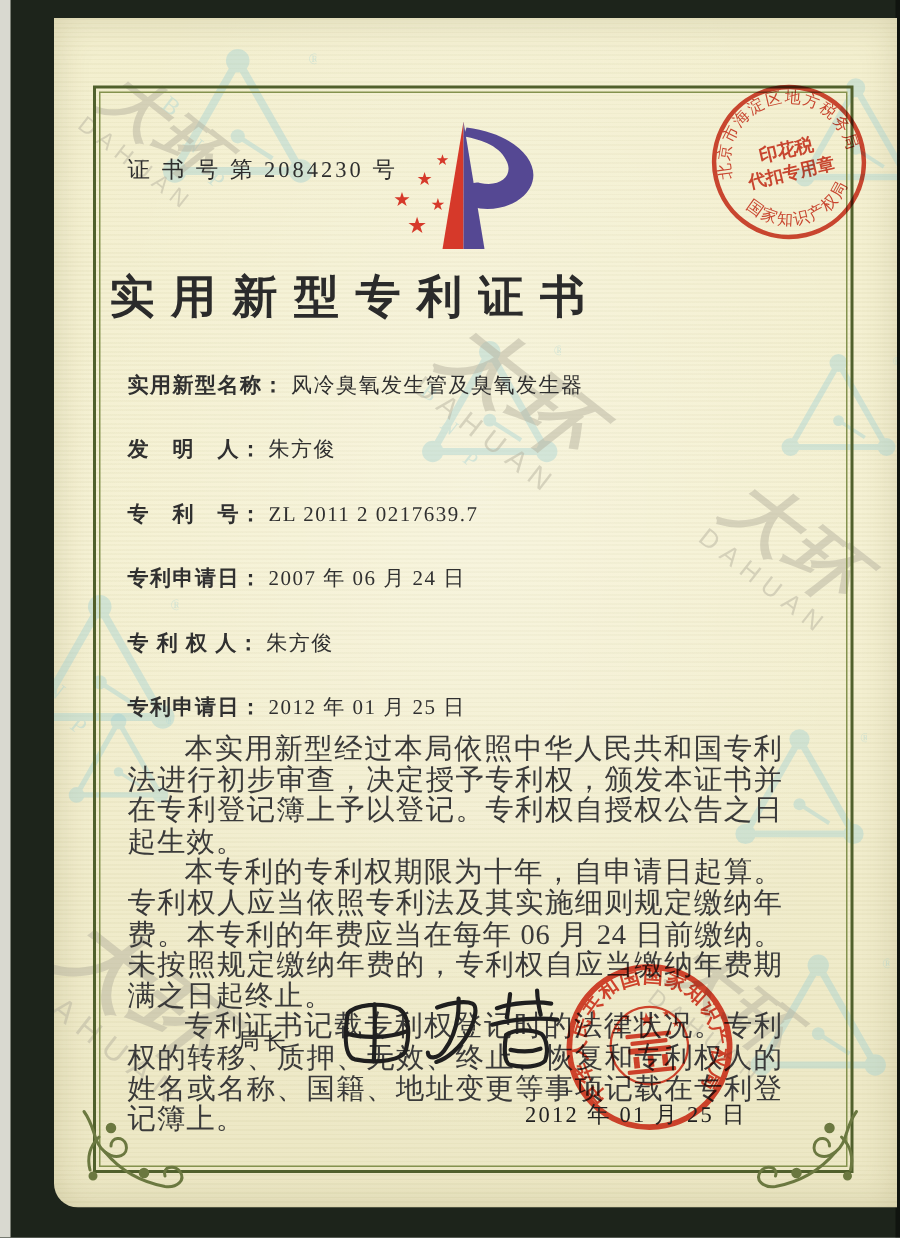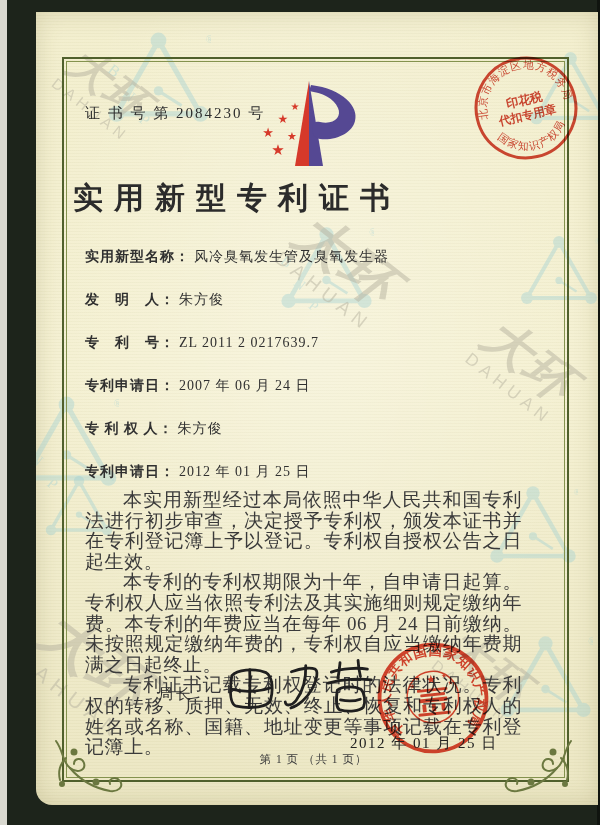--- a/index.html
+++ b/index.html
@@ -281,15 +281,14 @@
       <rect x="50" y="65" width="30" height="4" rx="1"></rect>
       <rect x="53" y="71" width="4" height="8"></rect>
       <rect x="63" y="71" width="4" height="8"></rect>
       <rect x="73" y="71" width="4" height="8"></rect>
       <rect x="48" y="80" width="34" height="3" rx="1"></rect>
     </g>
   </svg>
 
   <div class="issue-date">2012 年 01 月 25 日</div>
 
-  <div class="footer-page">第 1 页 （共 1 页）</div>
 
 </div>
 
 </body></html>

